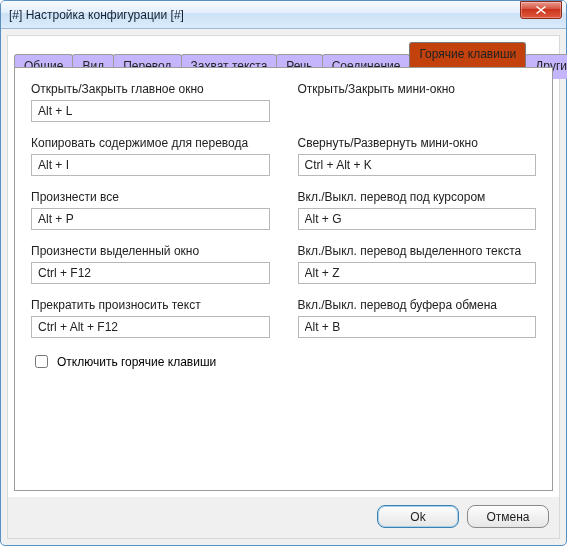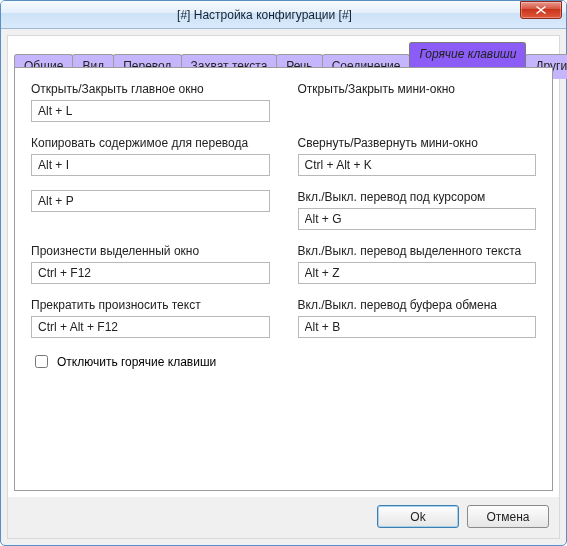--- a/index.html
+++ b/index.html
@@ -28,21 +28,20 @@
     border-bottom: 1px solid #9db9d6;
     display: flex;
     align-items: center;
     padding: 0 4px 0 8px;
     border-radius: 4px 4px 0 0;
   }
   .titlebar .title {
     color: #123;
     flex: 1;
     font-size: 12px;
-    text-align: center;
   }
   .closebtn {
     width: 42px;
     height: 18px;
     border-radius: 0 0 3px 3px;
     background: linear-gradient(to bottom, #e79a90 0%, #d6523c 45%, #c8341b 46%, #e05a3f 100%);
     border: 1px solid #8f2a1a;
     position: relative;
     top: -5px;
     color: #fff;
@@ -73,26 +72,25 @@
     background: #c4b5fd;
     margin-right: -1px;
     border-radius: 3px 3px 0 0;
     color: #222;
     position: relative;
     top: 12px;
     font-size: 12px;
     white-space: nowrap;
   }
   .tab.active {
-    background: #8b5cf6;
+    background: #c2410c;
     border-color: #7a7a7a;
     z-index: 2;
     top: 0;
     padding-bottom: 6px;
-    font-style: italic;
   }
   .tabcontent {
     flex: 1;
     margin: 0 6px 6px 6px;
     border: 1px solid #9c9c9c;
     background: #fff;
     padding: 14px 16px;
     position: relative;
   }
   .grid {
@@ -133,21 +131,21 @@
     display: flex;
     justify-content: flex-end;
     gap: 8px;
     padding: 8px 10px 10px 10px;
     background: #f0f0f0;
   }
   .btn {
     min-width: 82px;
     height: 23px;
     border: 1px solid #8a8a8a;
-    border-radius: 3px;
+    border-radius: 8px;
     background: linear-gradient(to bottom, #fdfdfd, #e6e6e6);
     font-family: inherit;
     font-size: 12px;
     color: #222;
     cursor: pointer;
   }
   .btn.default {
     border-color: #3c7fb1;
     box-shadow: inset 0 0 0 1px #a6d0ec;
   }
@@ -191,20 +189,21 @@
         <div class="field">
           <label>Копировать содержимое для перевода</label>
           <input type="text" value="Alt + I" style="">
         </div>
         <div class="field">
           <label>Свернуть/Развернуть мини-окно</label>
           <input type="text" value="Ctrl + Alt + K" style="">
         </div>
 
         <div class="field">
+          <label>Произнести все</label>
           <input type="text" value="Alt + P" style="">
         </div>
         <div class="field">
           <label>Вкл./Выкл. перевод под курсором</label>
           <input type="text" value="Alt + G" style="">
         </div>
 
         <div class="field">
           <label>Произнести выделенный окно</label>
           <input type="text" value="Ctrl + F12" style="">

